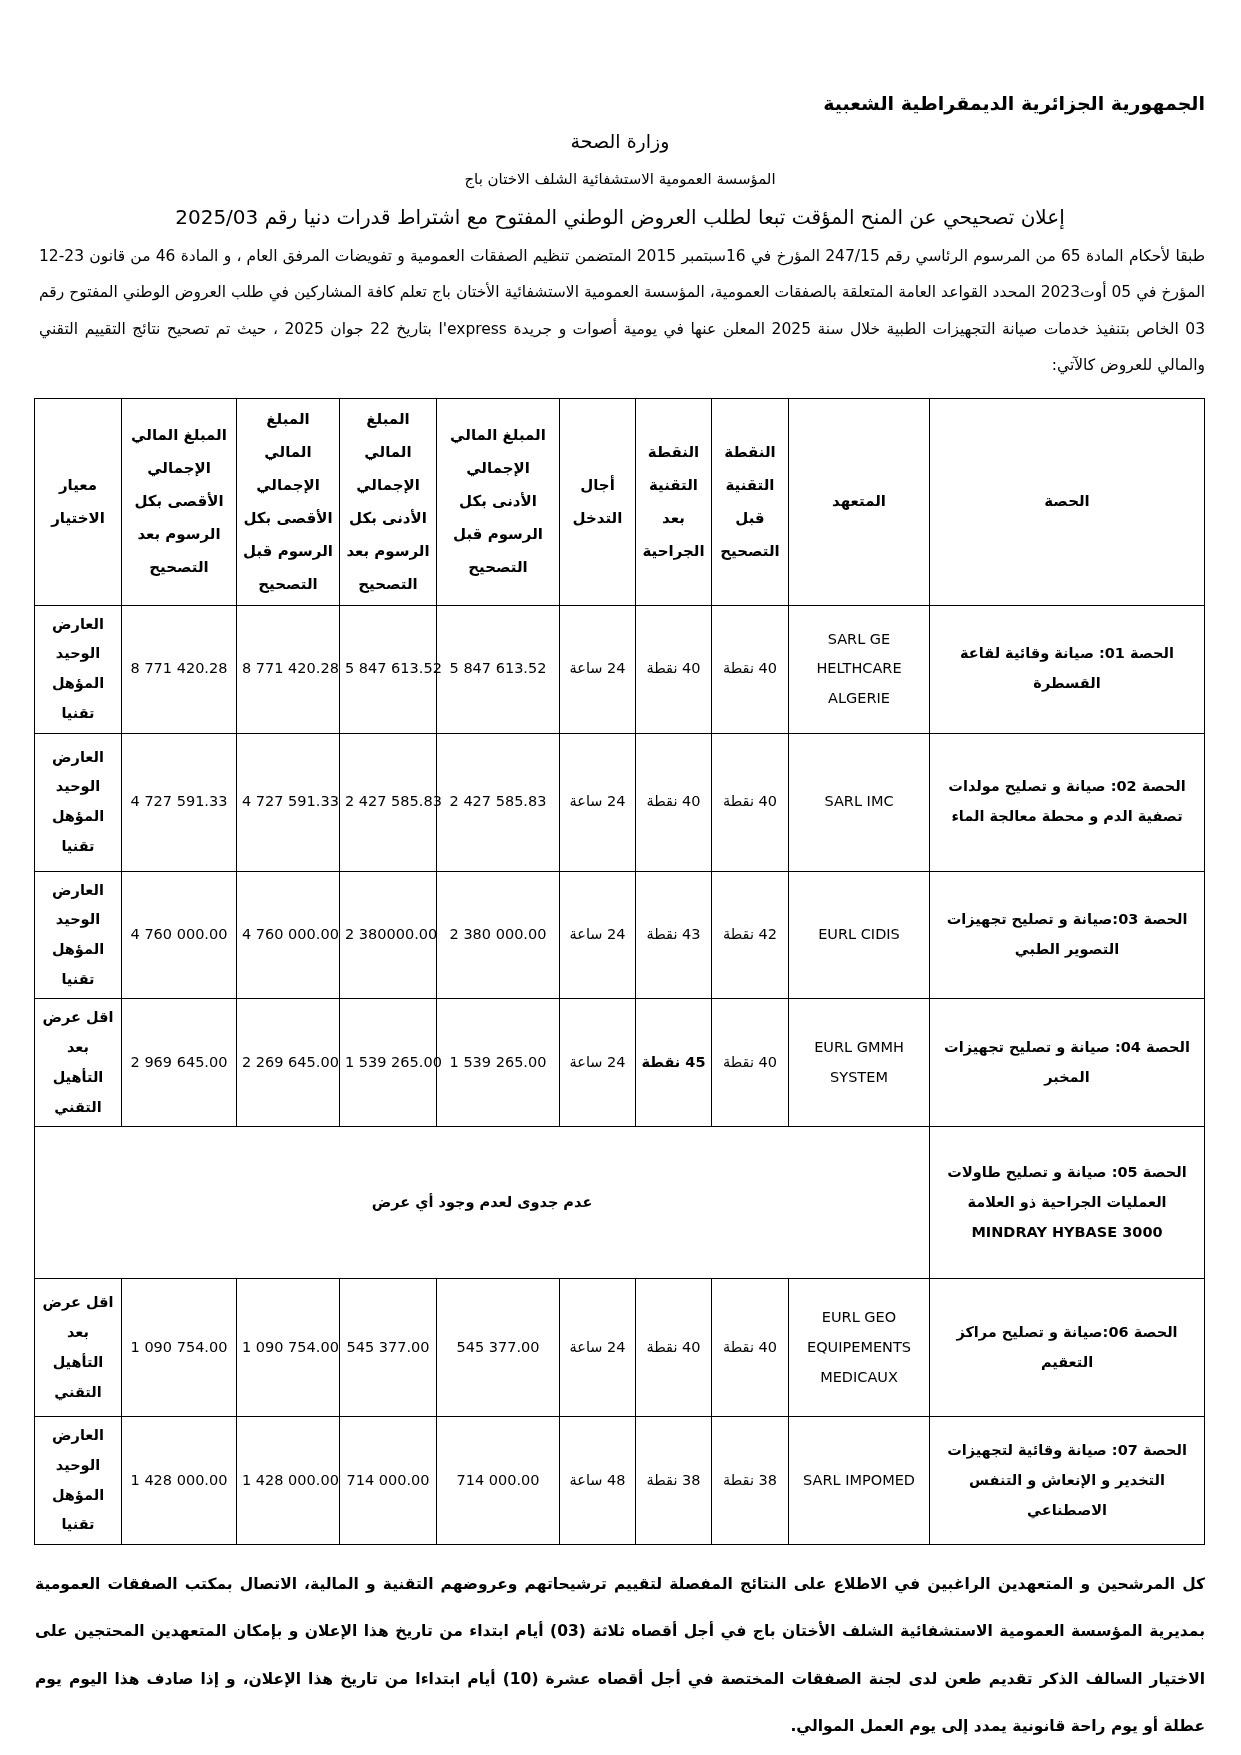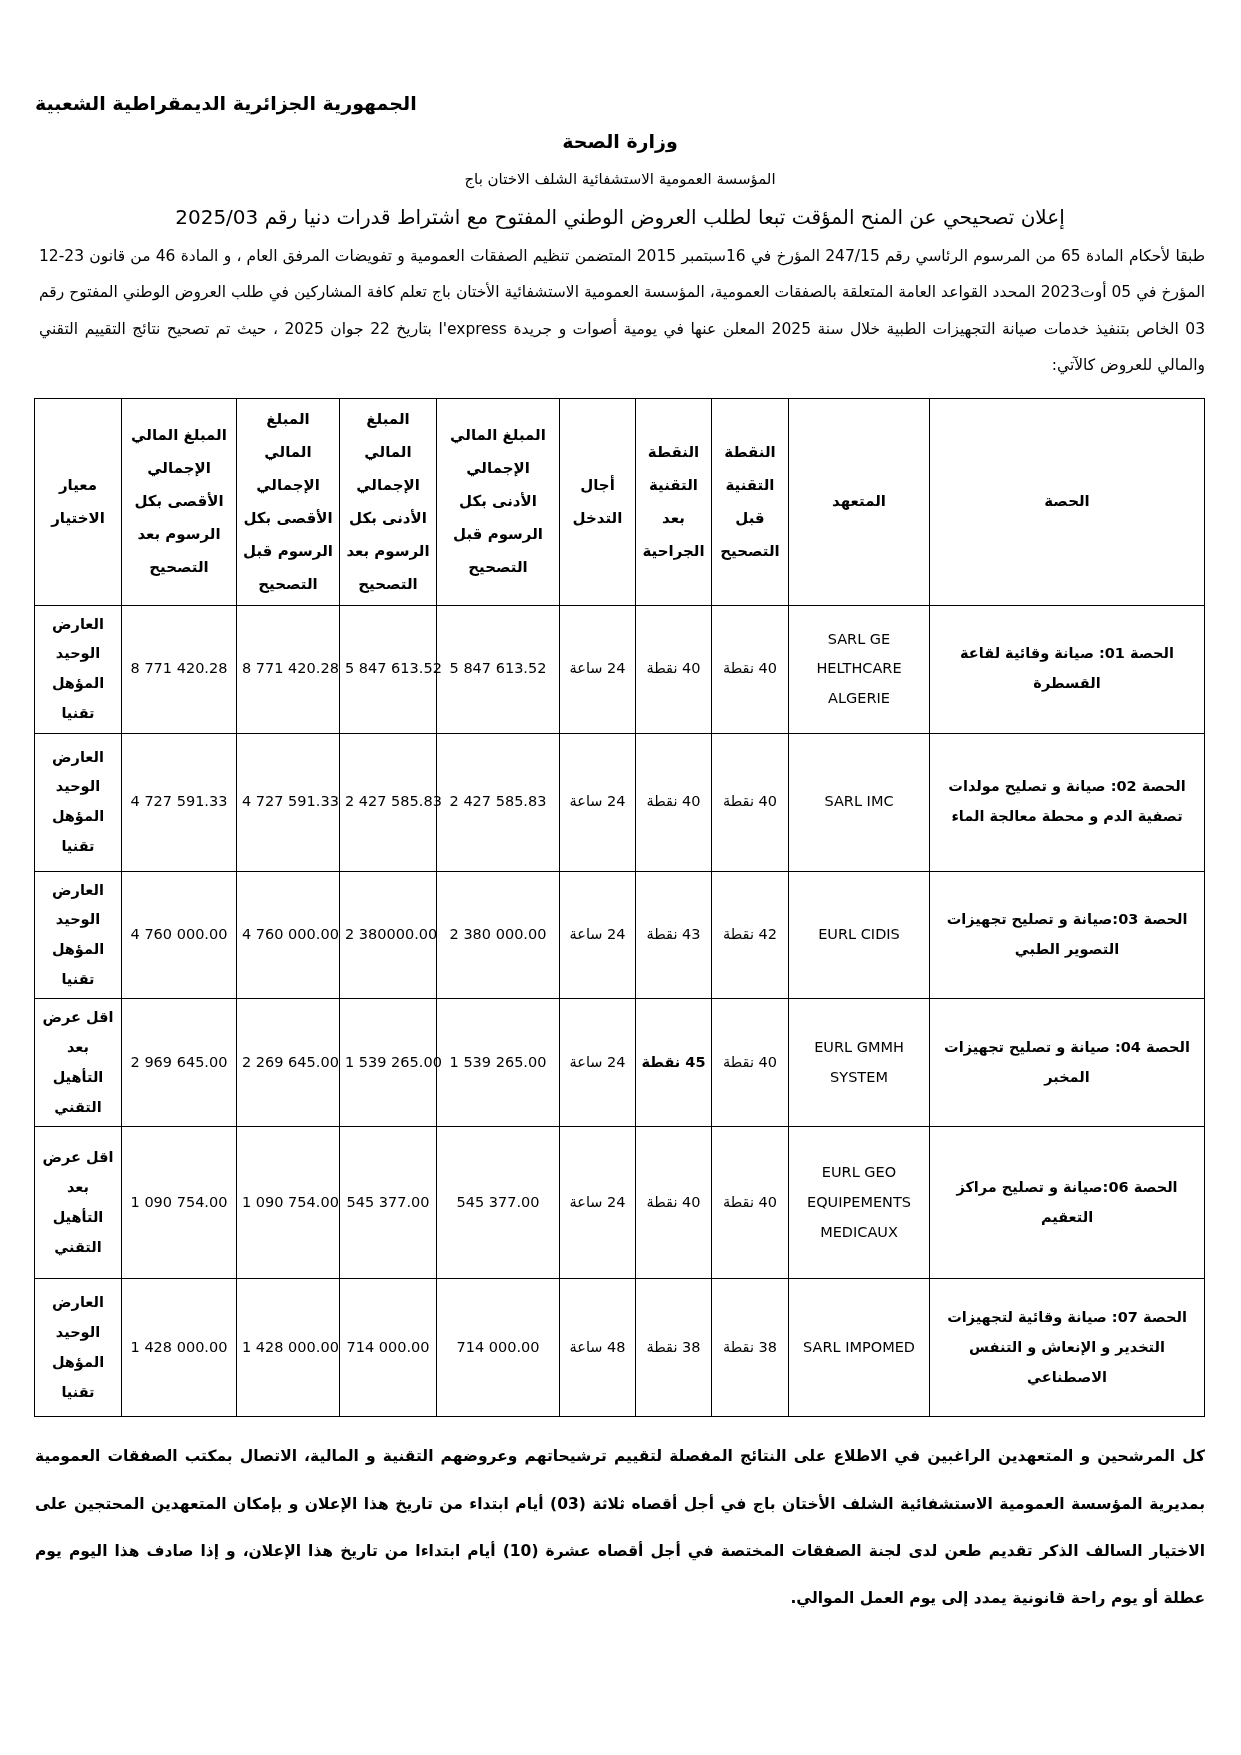--- a/index.html
+++ b/index.html
@@ -13,25 +13,25 @@
     width: 1241px;
     min-height: 1755px;
     box-sizing: border-box;
     padding: 92px 36px 30px 35px;
     direction: rtl;
     background: #fff;
   }
   .head-line1 {
     font-size: 19px;
     font-weight: bold;
-    text-align: left;
+    text-align: right;
   }
   .head-line2 {
     font-size: 19px;
-    font-weight: bold;
+    font-weight: normal;
     text-align: center;
     margin-top: 16px;
   }
   .org-block {
     margin-top: 18px;
     text-align: center;
     font-size: 15px;
   }
   .org-line { margin-top: 4px; }
   .tax-line { margin-top: 10px; font-size: 15px; }
@@ -195,20 +195,24 @@
           <td class="c-small">40 نقطة</td>
           <td class="c-small bold-score">45 نقطة</td>
           <td class="c-small">24 ساعة</td>
           <td class="c-num">1 539 265.00</td>
           <td class="c-num">1 539 265.00</td>
           <td class="c-num">2 269 645.00</td>
           <td class="c-num">2 969 645.00</td>
           <td class="c-crit">اقل عرض بعد التأهيل التقني</td>
         </tr>
         <tr>
+          <td class="c-lot">الحصة 05: صيانة و تصليح طاولات العمليات الجراحية ذو العلامة MINDRAY HYBASE 3000</td>
+          <td class="c-merged" colspan="9">عدم جدوى لعدم وجود أي عرض</td>
+        </tr>
+        <tr>
           <td class="c-lot">الحصة 06:صيانة و تصليح مراكز التعقيم</td>
           <td class="c-bidder">EURL GEO EQUIPEMENTS MEDICAUX</td>
           <td class="c-small">40 نقطة</td>
           <td class="c-small">40 نقطة</td>
           <td class="c-small">24 ساعة</td>
           <td class="c-num">545 377.00</td>
           <td class="c-num">545 377.00</td>
           <td class="c-num">1 090 754.00</td>
           <td class="c-num">1 090 754.00</td>
           <td class="c-crit">اقل عرض بعد التأهيل التقني</td>

